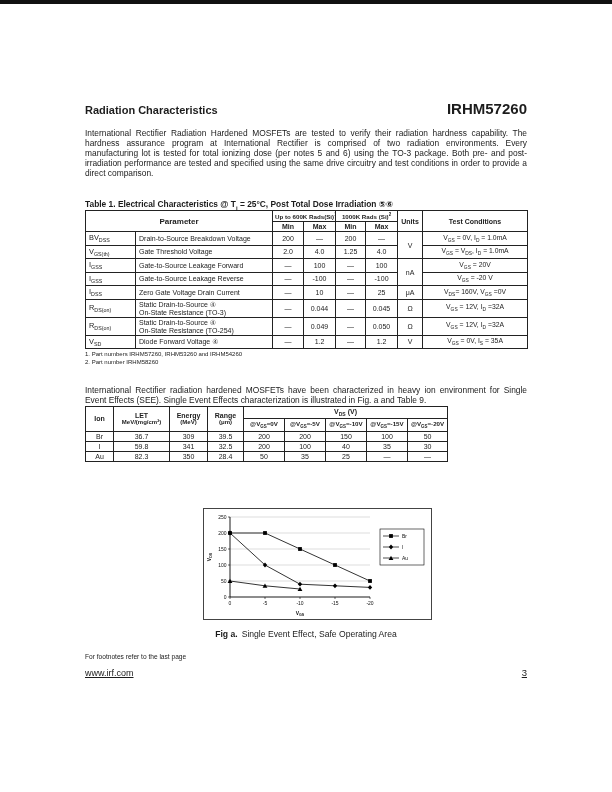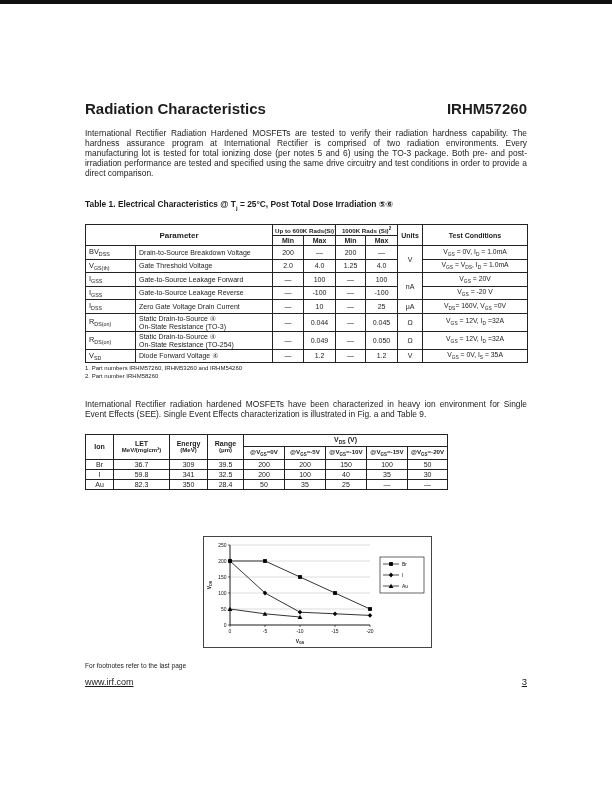--- a/index.html
+++ b/index.html
@@ -1,25 +1,25 @@
 <!DOCTYPE html>
 <html><head>
 <meta charset="utf-8">
 <style>
   html,body{margin:0;padding:0;}
   body{width:612px;height:792px;background:#fff;font-family:"Liberation Sans","DejaVu Sans",sans-serif;color:#1c1c1c;}
   .page{position:relative;width:612px;height:792px;background:#fff;overflow:hidden;}
   .scanbar{position:absolute;top:0;left:0;width:612px;height:4px;background:#111;}
   .content{position:absolute;top:100px;left:85px;width:442px;}
   .doc-header{display:flex;justify-content:space-between;align-items:baseline;}
-  .h-left{font-size:15px;font-weight:bold;}
+  .h-left{font-size:11px;font-weight:bold;}
   .h-right{font-size:15px;font-weight:bold;}
   .body-text{font-size:8.4px;line-height:1.18;text-align:justify;margin:12px 0 0 0;}
   .tbl-title{font-size:8.4px;font-weight:bold;margin-top:20px;}
-  table{border-collapse:collapse;table-layout:fixed;margin-top:14px;}
+  table{border-collapse:collapse;table-layout:fixed;margin-top:0;}
   .t1{width:442px;}
   .t1 th,.t1 td{border:1px solid #222;padding:1px 2px;overflow:hidden;white-space:nowrap;}
   .t1 th{font-size:7px;font-weight:bold;text-align:center;}
   .t1 th.bighead{font-size:8px;}
   .t1 th.radshead{font-size:6.2px;font-weight:bold;}
   .t1 td{font-size:7px;}
   td.sym{font-size:7.4px;text-align:left;padding-left:3px;}
   td.desc{text-align:left;padding-left:3px;font-size:7px;}
   td.val{text-align:center;}
   td.unitc{text-align:center;}
@@ -309,20 +309,23 @@
           <text x="198" y="28.8" font-size="5" fill="#111">Br</text>
           <line x1="179" y1="38" x2="195" y2="38" stroke="#000" stroke-width="0.7"></line>
           <path d="M187 35.6 L189.2 38 L187 40.4 L184.8 38 Z" fill="#000"></path>
           <text x="198" y="39.8" font-size="5" fill="#111">I</text>
           <line x1="179" y1="49" x2="195" y2="49" stroke="#000" stroke-width="0.7"></line>
           <path d="M187 46.7 L189.4 50.9 L184.6 50.9 Z" fill="#000"></path>
           <text x="198" y="50.8" font-size="5" fill="#111">Au</text>
         </svg>
       </div>
 
+    <div class="caption">
+      <span class="cap-b">Fig a.</span><span>Single Event Effect, Safe Operating Area</span>
+    </div>
 
     <div class="footnote-ref">For footnotes refer to the last page</div>
 
     <div class="footer">
       <div class="footer-url">www.irf.com</div>
       <div class="footer-page">3</div>
     </div>
 
   </div>
 </div>

